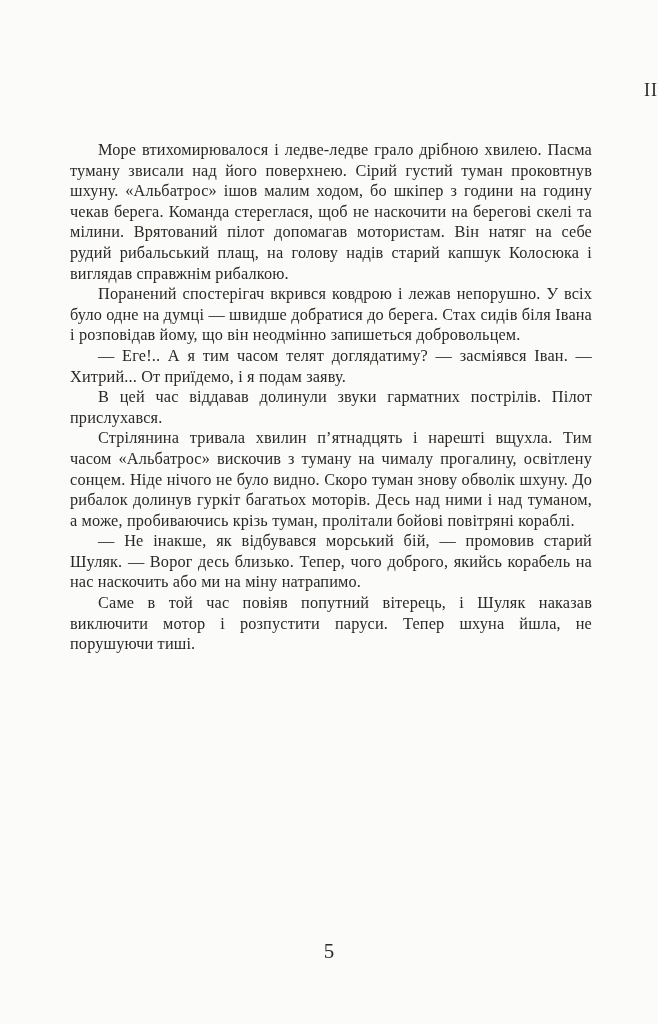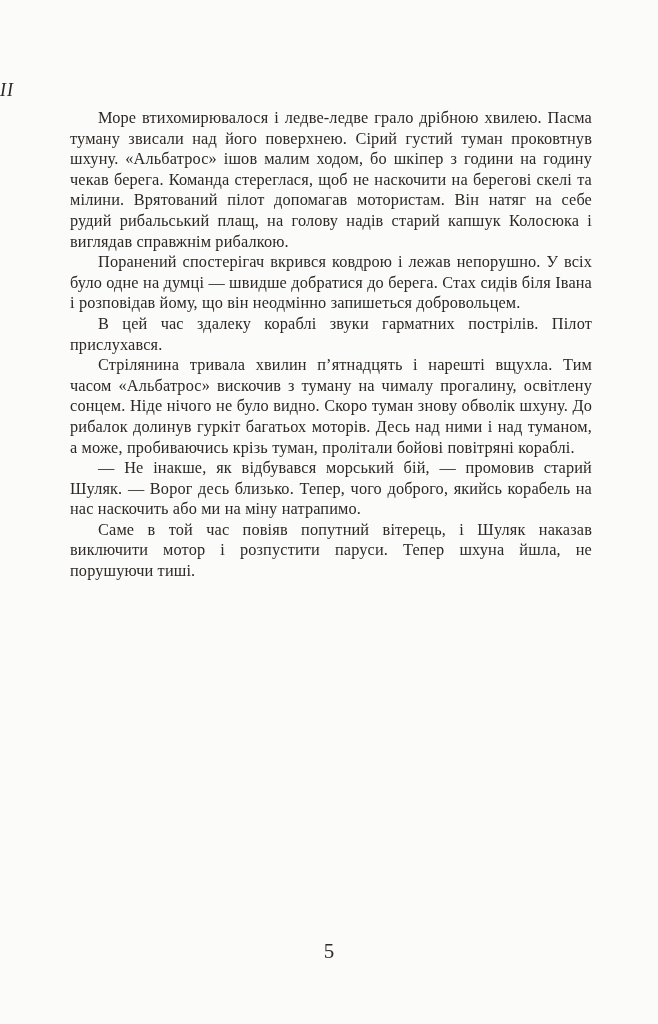--- a/index.html
+++ b/index.html
@@ -15,29 +15,28 @@
     background: #fbfbf9;
     font-family: "Liberation Serif", "DejaVu Serif", serif;
     color: #2c2824;
     overflow: hidden;
   }
   .chapter-number {
     position: absolute;
     top: 80px;
     left: 0;
     width: 100%;
-    text-align: left;
+    text-align: right;
     font-size: 18px;
     letter-spacing: 1px;
     color: #2c2824;
-    font-style: italic;
   }
   .text-block {
     position: absolute;
-    top: 108px;
+    top: 140px;
     left: 70px;
     width: 522px;
     font-size: 16.3px;
     line-height: 20.6px;
     text-align: justify;
     letter-spacing: 0.15px;
   }
   .text-block p {
     margin: 0;
     padding: 0;
@@ -56,21 +55,22 @@
 </head>
 <body>
 
 <div class="page">
 
   <div class="chapter-number">II</div>
 
   <div class="text-block">
     <p>Море втихомирювалося і ледве-ледве грало дрібною хвилею. Пасма туману звисали над його поверхнею. Сірий густий туман проковтнув шхуну. «Альбатрос» ішов малим ходом, бо шкіпер з години на годину чекав берега. Команда стереглася, щоб не наскочити на берегові скелі та мілини. Врятований пілот допомагав мотористам. Він натяг на себе рудий рибальський плащ, на голову надів старий капшук Колосюка і виглядав справжнім рибалкою.</p>
     <p>Поранений спостерігач вкрився ковдрою і лежав непорушно. У всіх було одне на думці — швидше добратися до берега. Стах сидів біля Івана і розповідав йому, що він неодмінно запишеться добровольцем.</p>
-    <p>В цей час здалеку кораблі звуки гарматних пострілів. Пілот прислухався.</p>
+    <p>— Еге!.. А я тим часом телят доглядатиму? — засміявся Іван. — Хитрий... От приїдемо, і я подам заяву.</p>
+    <p>В цей час віддавав долинули звуки гарматних пострілів. Пілот прислухався.</p>
     <p>Стрілянина тривала хвилин п’ятнадцять і нарешті вщухла. Тим часом «Альбатрос» вискочив з туману на чималу прогалину, освітлену сонцем. Ніде нічого не було видно. Скоро туман знову обволік шхуну. До рибалок долинув гуркіт багатьох моторів. Десь над ними і над туманом, а може, пробиваючись крізь туман, пролітали бойові повітряні кораблі.</p>
     <p>— Не інакше, як відбувався морський бій, — промовив старий Шуляк. — Ворог десь близько. Тепер, чого доброго, якийсь корабель на нас наскочить або ми на міну натрапимо.</p>
     <p>Саме в той час повіяв попутний вітерець, і Шуляк наказав виключити мотор і розпустити паруси. Тепер шхуна йшла, не порушуючи тиші.</p>
   </div>
 
   <div class="page-number">5</div>
 
 </div>
 
 </body></html>

